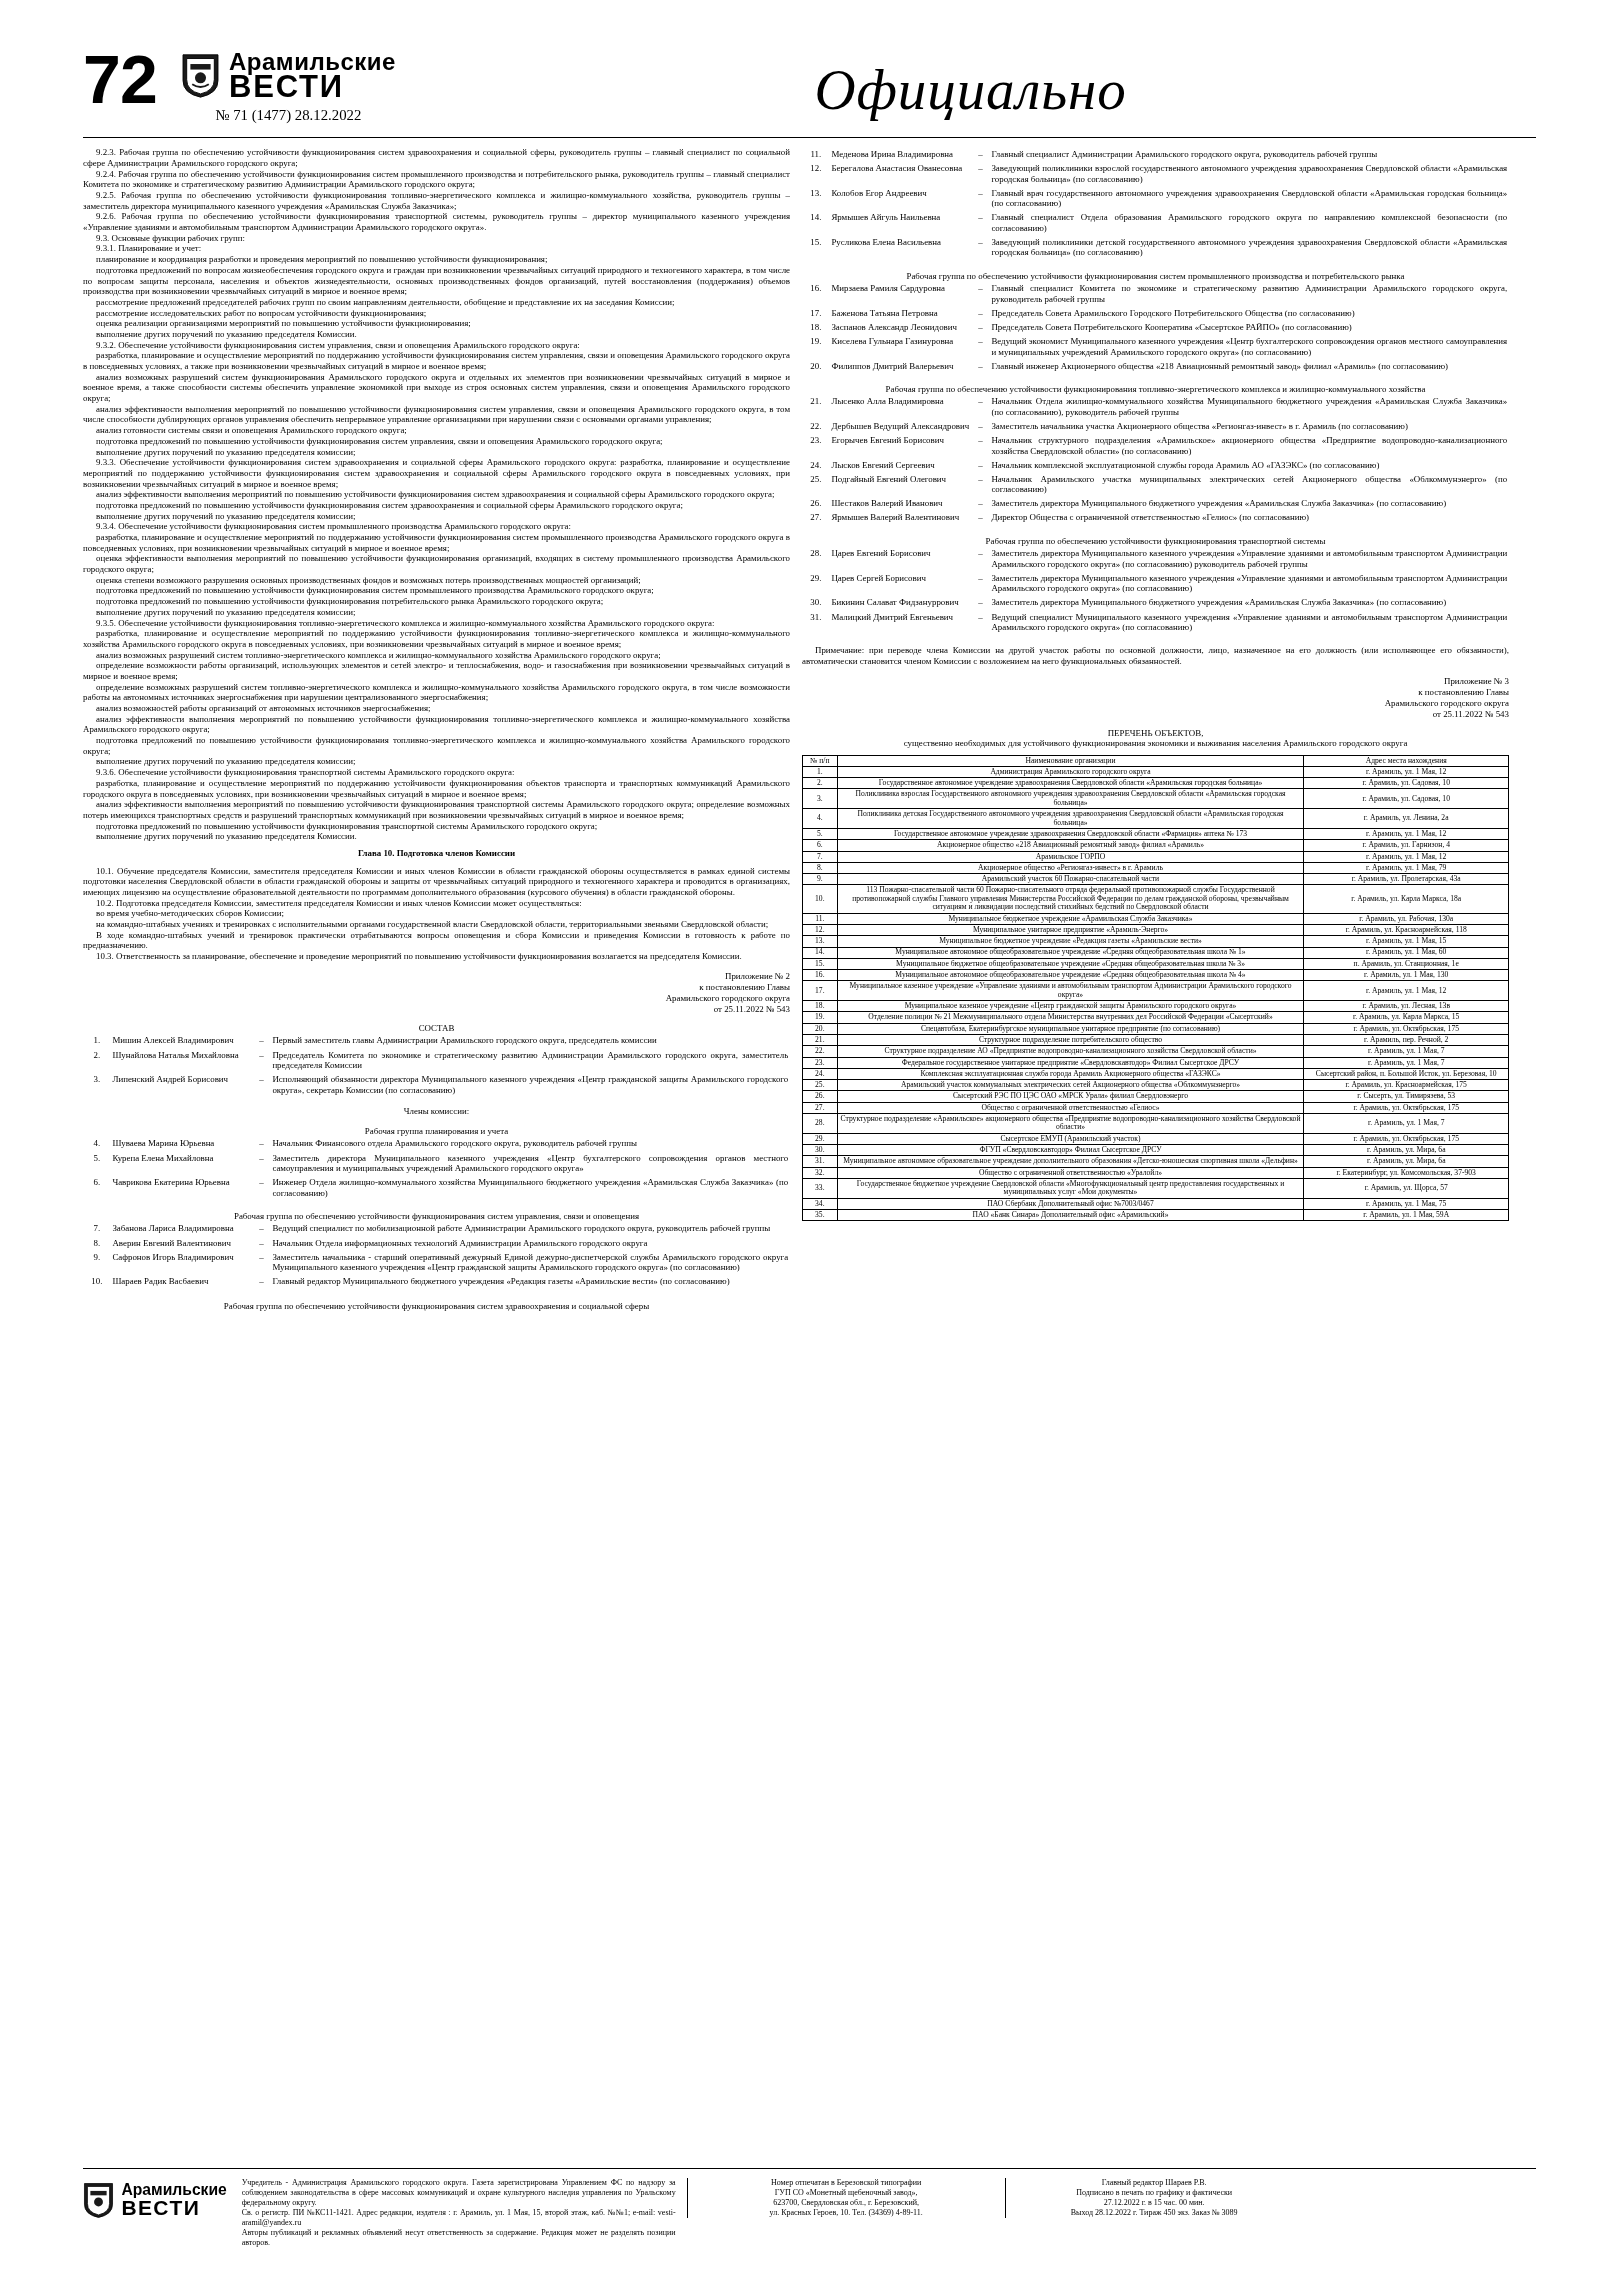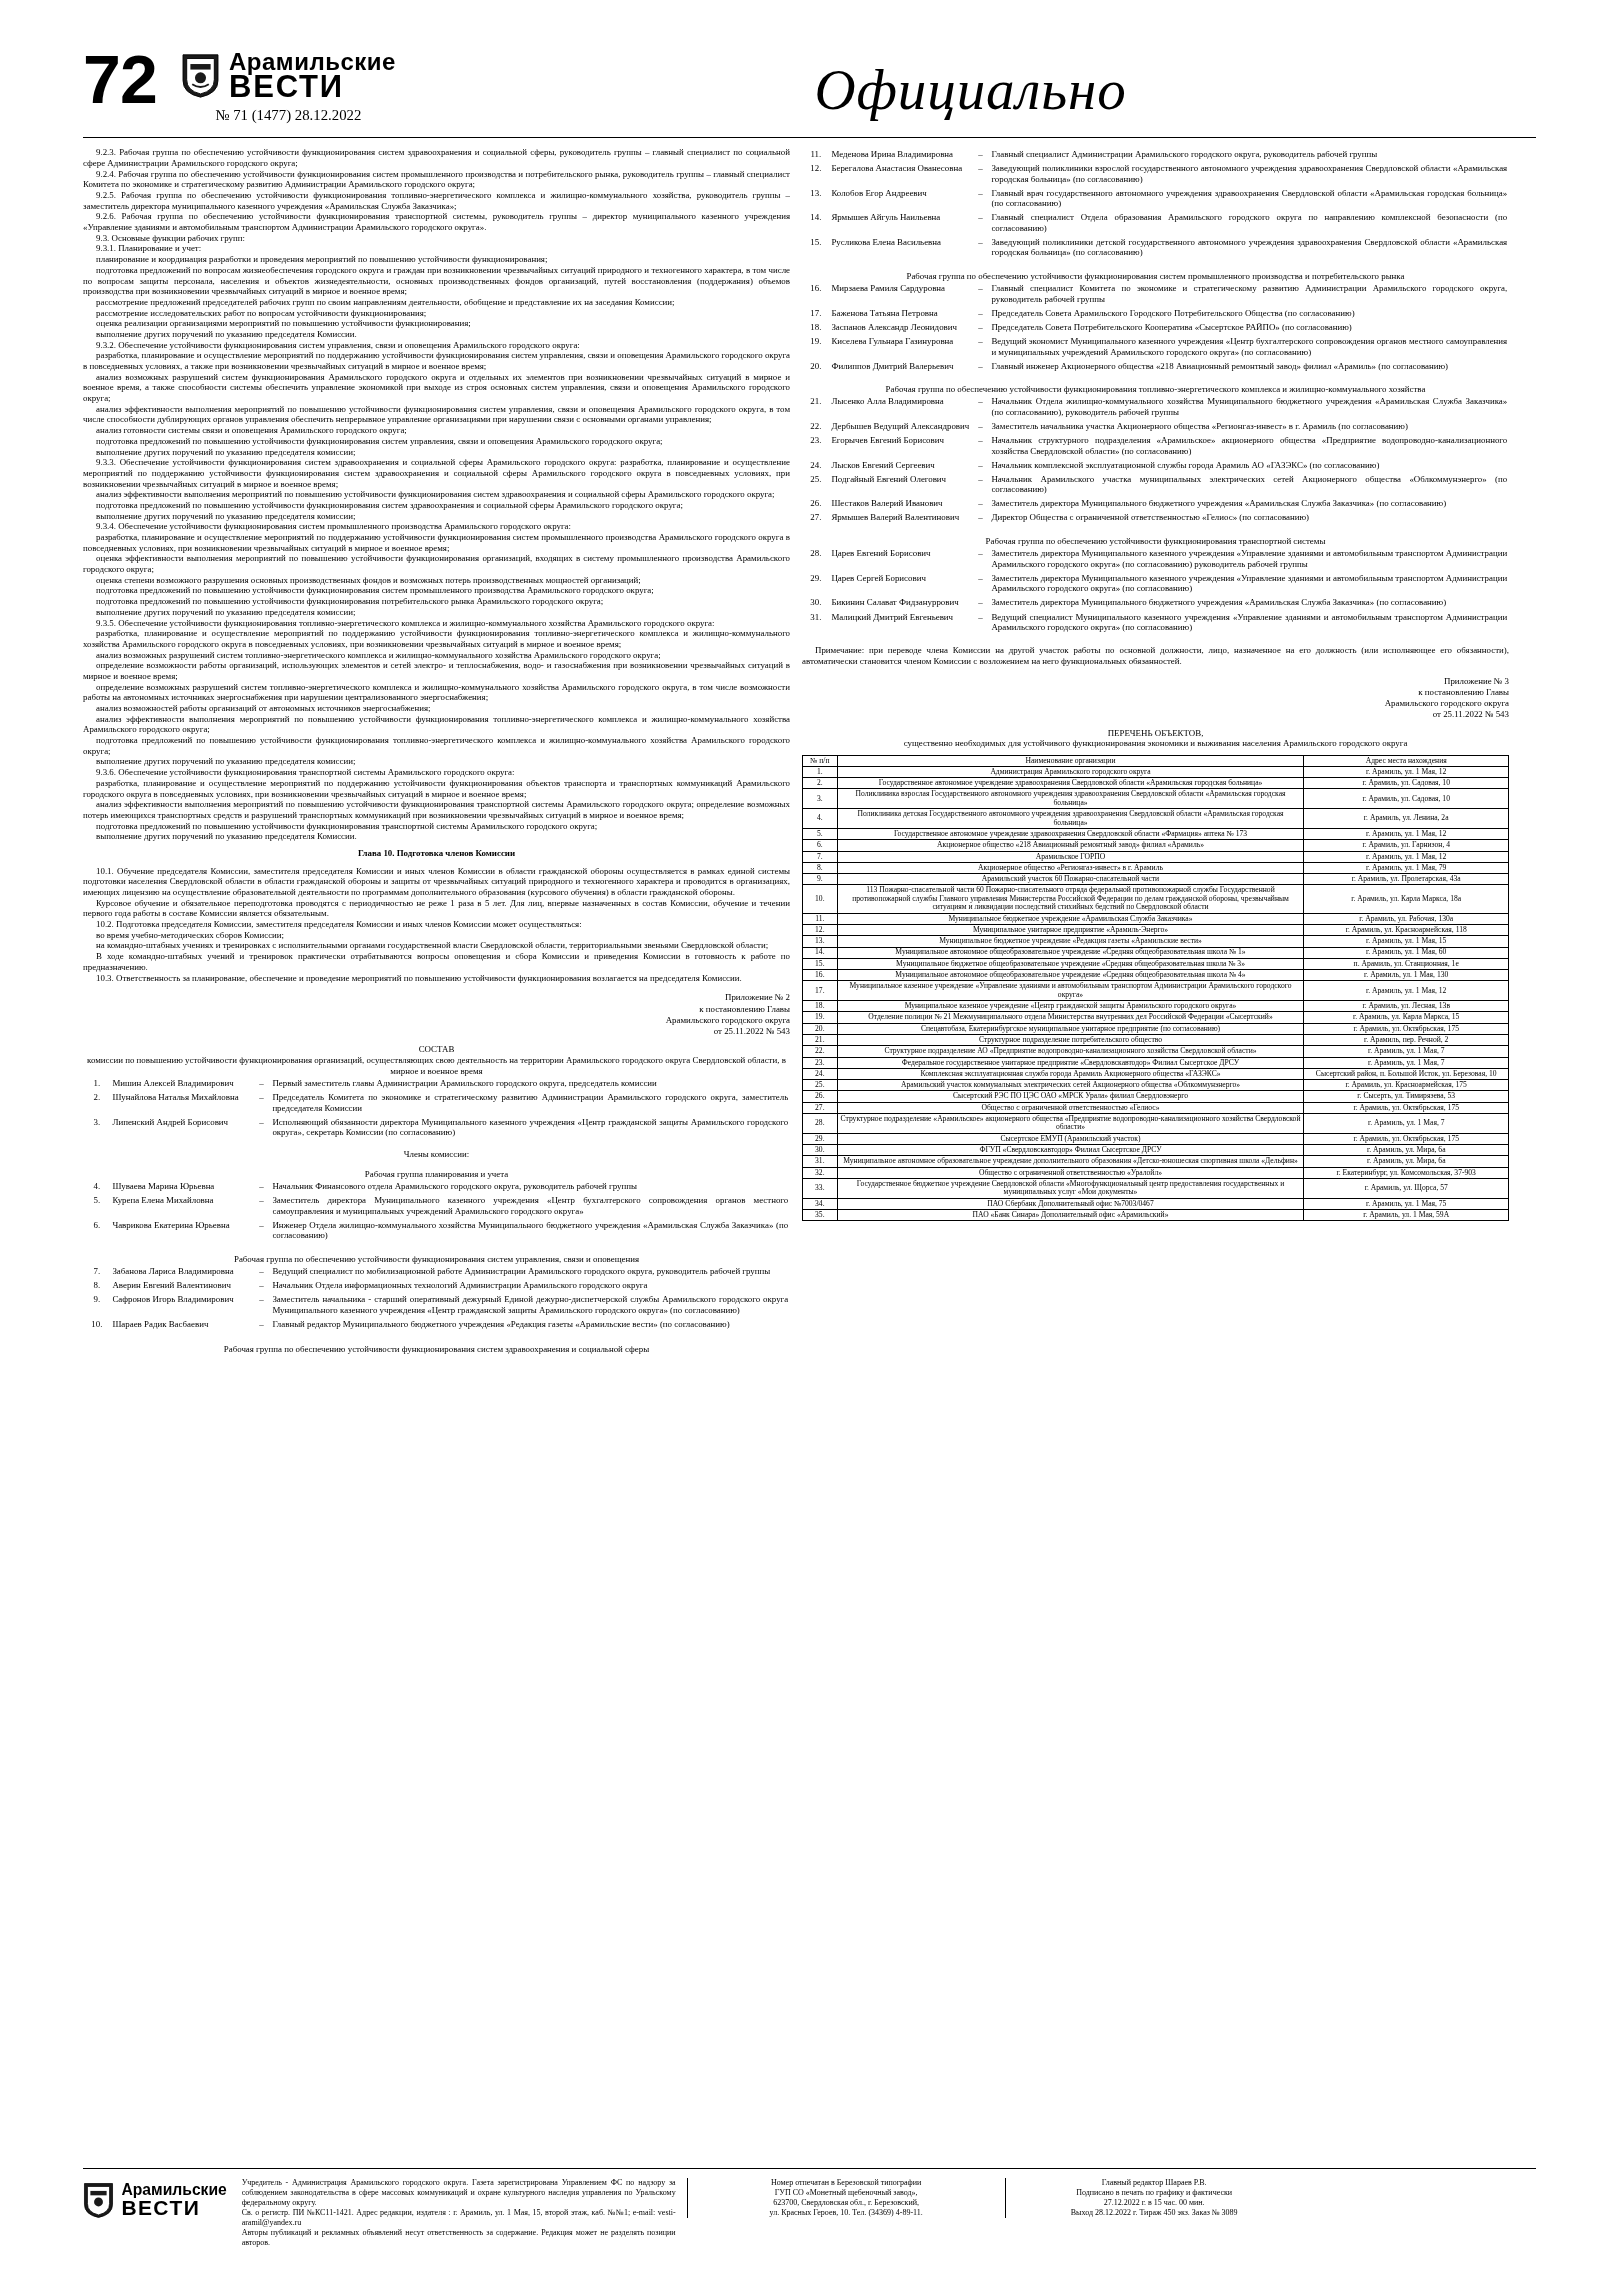--- a/index.html
+++ b/index.html
@@ -132,37 +132,35 @@
           <p>анализ эффективности выполнения мероприятий по повышению устойчивости функционирования транспортной системы Арамильского городского округа; определение возможных потерь имеющихся транспортных средств и разрушений транспортных коммуникаций при возникновении чрезвычайных ситуаций в мирное и военное время;</p>
           <p>подготовка предложений по повышению устойчивости функционирования транспортной системы Арамильского городского округа;</p>
           <p>выполнение других поручений по указанию председателя Комиссии.</p>
         </div>
 
       <div class="sp"></div>
       <p class="ctr bold">Глава 10. Подготовка членов Комиссии</p>
       <div class="sp"></div>
       <div id="ch10">
           <p>10.1. Обучение председателя Комиссии, заместителя председателя Комиссии и иных членов Комиссии в области гражданской обороны осуществляется в рамках единой системы подготовки населения Свердловской области в области гражданской обороны и защиты от чрезвычайных ситуаций природного и техногенного характера и проводится в организациях, имеющих лицензию на осуществление образовательной деятельности по программам дополнительного образования (курсового обучения) в области гражданской обороны.</p>
-          <p>Курсовое обучение и обязательное переподготовка проводятся с периодичностью не реже 1 раза в 5 лет. Для лиц, впервые назначенных в состав Комиссии, обучение и течении первого года работы в составе Комиссии является обязательным.</p>
           <p>10.2. Подготовка председателя Комиссии, заместителя председателя Комиссии и иных членов Комиссии может осуществляться:</p>
           <p>во время учебно-методических сборов Комиссии;</p>
           <p>на командно-штабных учениях и тренировках с исполнительными органами государственной власти Свердловской области, территориальными звеньями Свердловской области;</p>
           <p>В ходе командно-штабных учений и тренировок практически отрабатываются вопросы оповещения и сбора Комиссии и приведения Комиссии в готовность к работе по предназначению.</p>
           <p>10.3. Ответственность за планирование, обеспечение и проведение мероприятий по повышению устойчивости функционирования возлагается на председателя Комиссии.</p>
         </div>
 
       <div class="apx">
         <div>Приложение № 2</div>
         <div>к постановлению Главы</div>
         <div>Арамильского городского округа</div>
         <div>от 25.11.2022 № 543</div>
       </div>
 
       <p class="ctr" style="margin-top:7.4px">СОСТАВ</p>
-      <p class="ctr">комиссии по повышению устойчивости функционирования организаций, осуществляющих свою деятельность на территории Арамильского городского округа Свердловской области, в мирное и военное время</p>
 
       <table class="people">
           <tbody id="leaders">
             <tr>
               <td class="num">1.</td>
               <td class="nm">Мишин Алексей Владимирович</td>
               <td class="dash">–</td>
               <td class="ds">Первый заместитель главы Администрации Арамильского городского округа, председатель комиссии</td>
             </tr>
             <tr>

